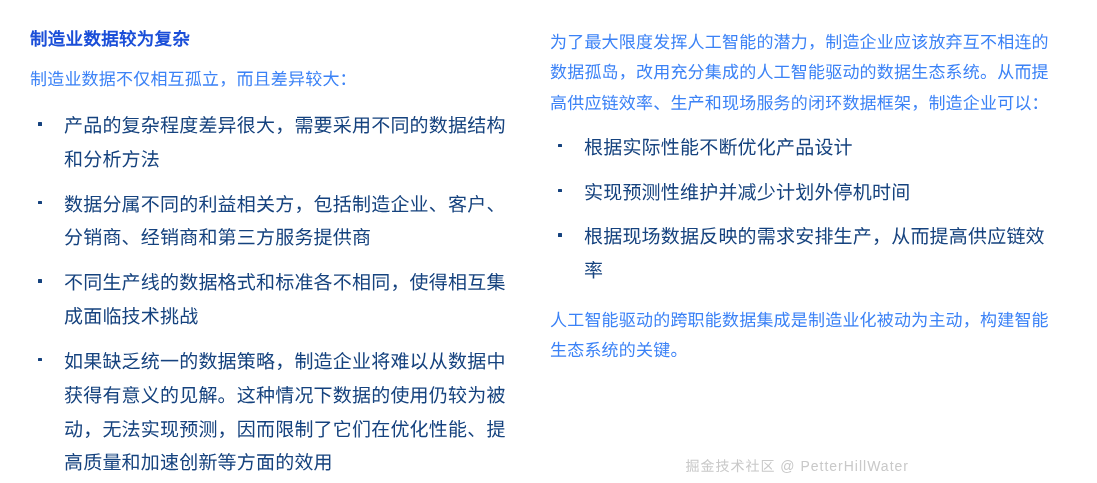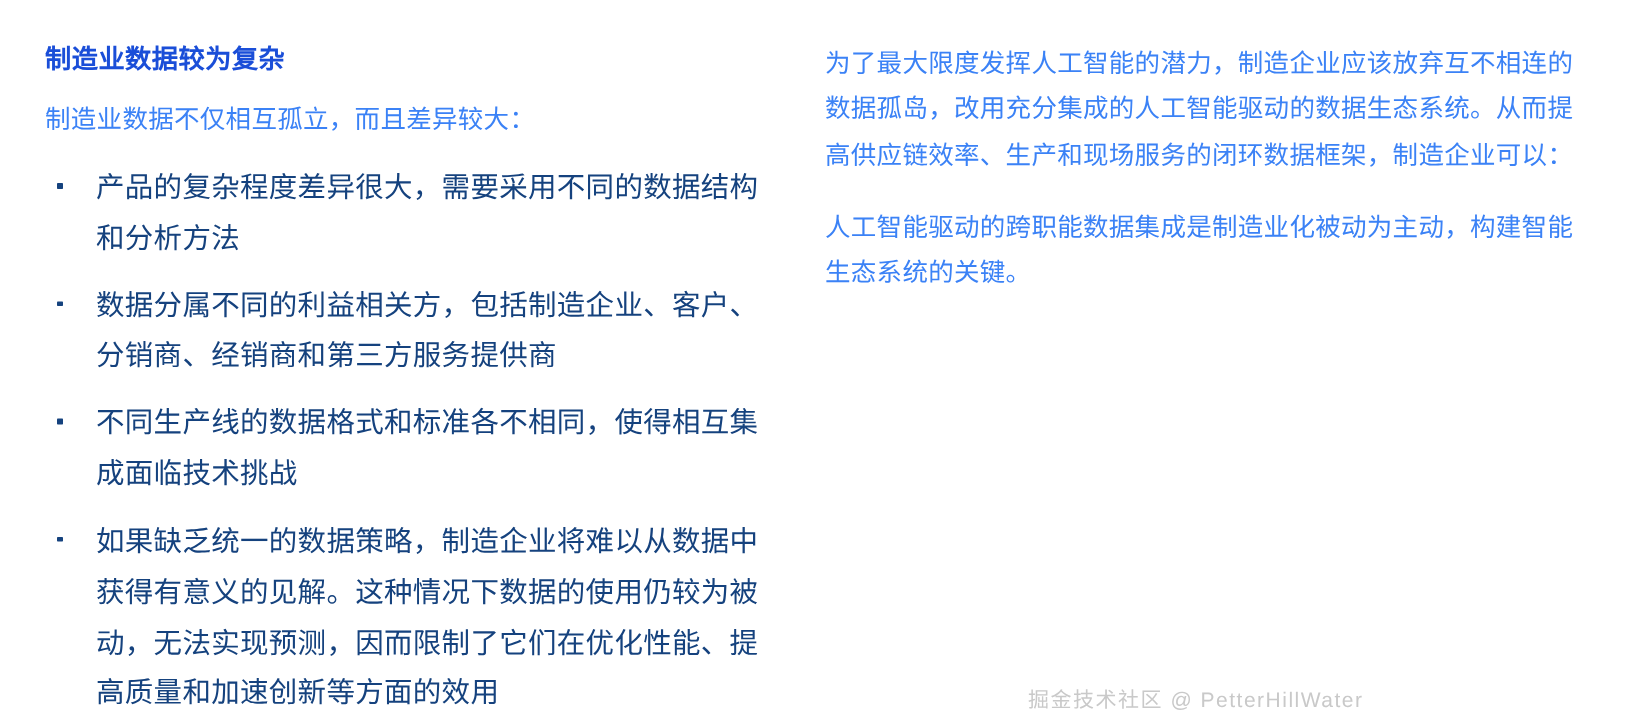--- a/index.html
+++ b/index.html
@@ -147,20 +147,34 @@
           <span class="bullet-marker"></span>
           <span>如果缺乏统一的数据策略，制造企业将难以从数据中获得有意义的见解。这种情况下数据的使用仍较为被动，无法实现预测，因而限制了它们在优化性能、提高质量和加速创新等方面的效用</span>
         </li>
       </ul>
     </div>
 
     <div class="column column-right">
 
       <p class="body-text">为了最大限度发挥人工智能的潜力，制造企业应该放弃互不相连的数据孤岛，改用充分集成的人工智能驱动的数据生态系统。从而提高供应链效率、生产和现场服务的闭环数据框架，制造企业可以：</p>
 
+      <ul class="bullet-list tight">
+        <li class="bullet-item">
+          <span class="bullet-marker"></span>
+          <span>根据实际性能不断优化产品设计</span>
+        </li>
+        <li class="bullet-item">
+          <span class="bullet-marker"></span>
+          <span>实现预测性维护并减少计划外停机时间</span>
+        </li>
+        <li class="bullet-item">
+          <span class="bullet-marker"></span>
+          <span>根据现场数据反映的需求安排生产，从而提高供应链效率</span>
+        </li>
+      </ul>
 
       <p class="body-text closing-text">人工智能驱动的跨职能数据集成是制造业化被动为主动，构建智能生态系统的关键。</p>
     </div>
 
   </div>
 
   <div class="watermark">掘金技术社区 @ PetterHillWater</div>
 
 </div>
 

